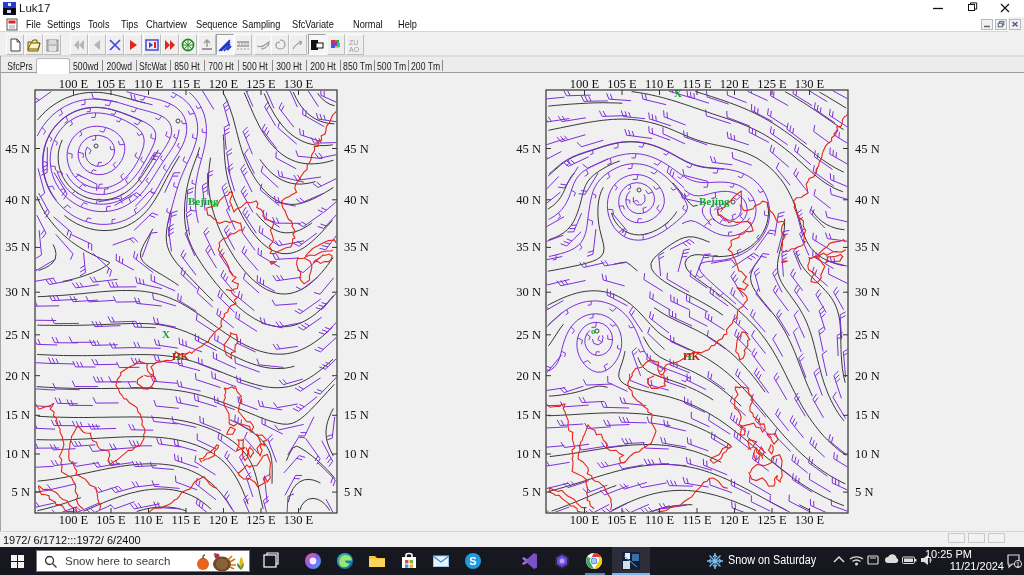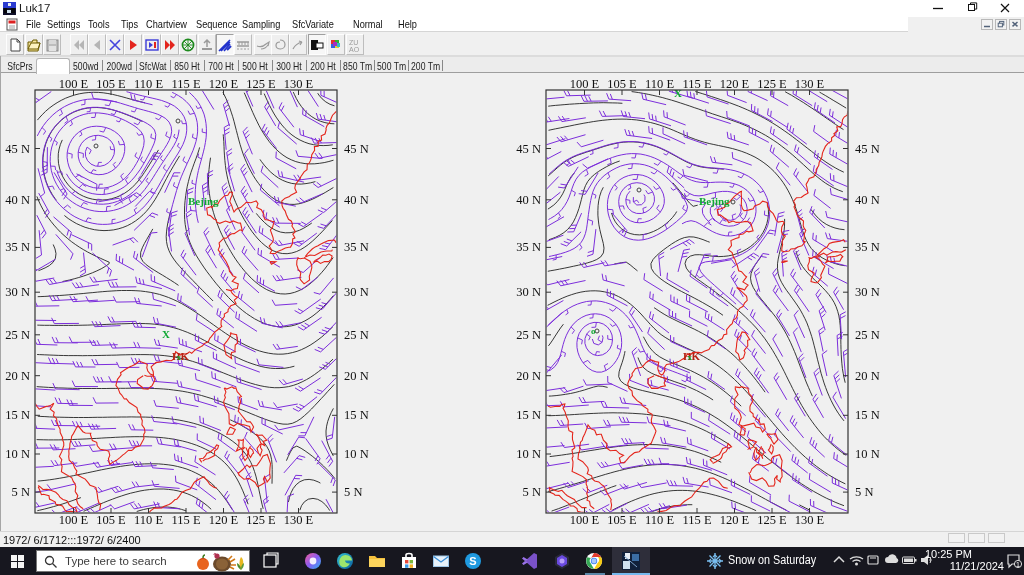--- a/index.html
+++ b/index.html
@@ -1,17 +1,17 @@
 <!DOCTYPE html>
 <html><head><meta charset="utf-8"><style>
 *{margin:0;padding:0;box-sizing:border-box}
 html,body{width:1024px;height:575px;overflow:hidden;font-family:"Liberation Sans",sans-serif;background:#f0f0f0}
 #titlebar{position:absolute;left:0;top:0;width:1024px;height:17px;background:#fff;padding-left:16px;}
 #titlebar .t{position:absolute;left:19px;top:2px;font-size:11.5px;color:#1a1a1a}
-#menubar{position:absolute;left:0;top:17px;width:908px;height:15px;background:#fff;border-bottom:1px solid #d5d5d5}
+#menubar{position:absolute;left:0;top:17px;width:1008px;height:15px;background:#fff;border-bottom:1px solid #d5d5d5}
 #menubar span{position:absolute;top:1px;font-size:11.5px;color:#111;transform:scaleX(0.8);transform-origin:0 0;white-space:nowrap}
 #toolbar{position:absolute;left:0;top:33px;width:1024px;height:23px;background:#f0f0f0;border-bottom:1px solid #dcdcdc}
 .tbtn{position:absolute;top:1px;width:18px;height:21px;background:#efefef;border:1px solid;border-color:#fdfdfd #bdbdbd #bdbdbd #fdfdfd}
 .tbtn.press{border-color:#9f9f9f #fdfdfd #fdfdfd #9f9f9f;background:#f7f7f7}
 .tbtn svg{position:absolute;left:0px;top:2px}
 #tabbar{position:absolute;left:0;top:56px;width:1024px;height:17px;background:#ececec;border-top:1px solid #dcdcdc;border-bottom:1px solid #9e9e9e}
 #tabbar .tab{position:absolute;top:3px;font-size:10.5px;color:#222;text-align:center;transform:scaleX(0.82);transform-origin:center top;white-space:nowrap}
 #tabbar .sep{position:absolute;top:3px;width:1px;height:11px;background:#888}
 #tabbar .active{position:absolute;left:36px;top:1px;width:34px;height:16px;background:#ffffff;border:1px solid #b5b5b5;border-bottom:none;border-radius:3px 3px 0 0;text-align:center;font-size:10px;padding-top:16px;color:#111}
 #client{position:absolute;left:0;top:74px;width:1024px;height:457px;background:#f0f0f0}
@@ -402,21 +402,21 @@
     <rect x="0" y="0" width="6" height="6" fill="#f5f5f5"></rect>
     <rect x="7" y="0" width="6" height="6" fill="#f5f5f5"></rect>
     <rect x="0" y="7" width="6" height="6" fill="#f5f5f5"></rect>
     <rect x="7" y="7" width="6" height="6" fill="#f5f5f5"></rect>
   </svg>
 <div id="search">
     <svg style="position:absolute;left:7px;top:4px" width="14" height="14">
       <circle cx="5.5" cy="5.5" r="4" fill="none" stroke="#333" stroke-width="1.3"></circle>
       <path d="M8.5 8.5l4 4" stroke="#333" stroke-width="1.3"></path>
     </svg>
-    <span>Type here to search</span>
+    <span>Snow here to search</span>
     <svg style="position:absolute;left:158px;top:1px" width="54" height="21">
       <circle cx="8" cy="12" r="6" fill="#e8641e"></circle>
       <path d="M8 6c0-2 1-3 2-3" fill="none" stroke="#3f7a1f" stroke-width="1.5"></path>
       <path d="M5 8c1-2 5-2 6 0" fill="none" stroke="#c8441a" stroke-width="1"></path>
       <ellipse cx="27" cy="12" rx="9" ry="7.5" fill="#6b4a2b"></ellipse>
       <ellipse cx="27" cy="12" rx="6" ry="5.5" fill="#8a6238"></ellipse>
       <circle cx="22" cy="4" r="2.6" fill="#b03050"></circle>
       <path d="M21 2c-1-1-2-1-2 1" stroke="#b03050" fill="none"></path>
       <path d="M33 8l4-4M35 10l5-3M36 13h5M35 15l4 2" stroke="#d07818" stroke-width="1.6"></path>
       <path d="M46 5c3 2 3 9 0 13-2-4-2-10 0-13z" fill="#e8b820"></path>

